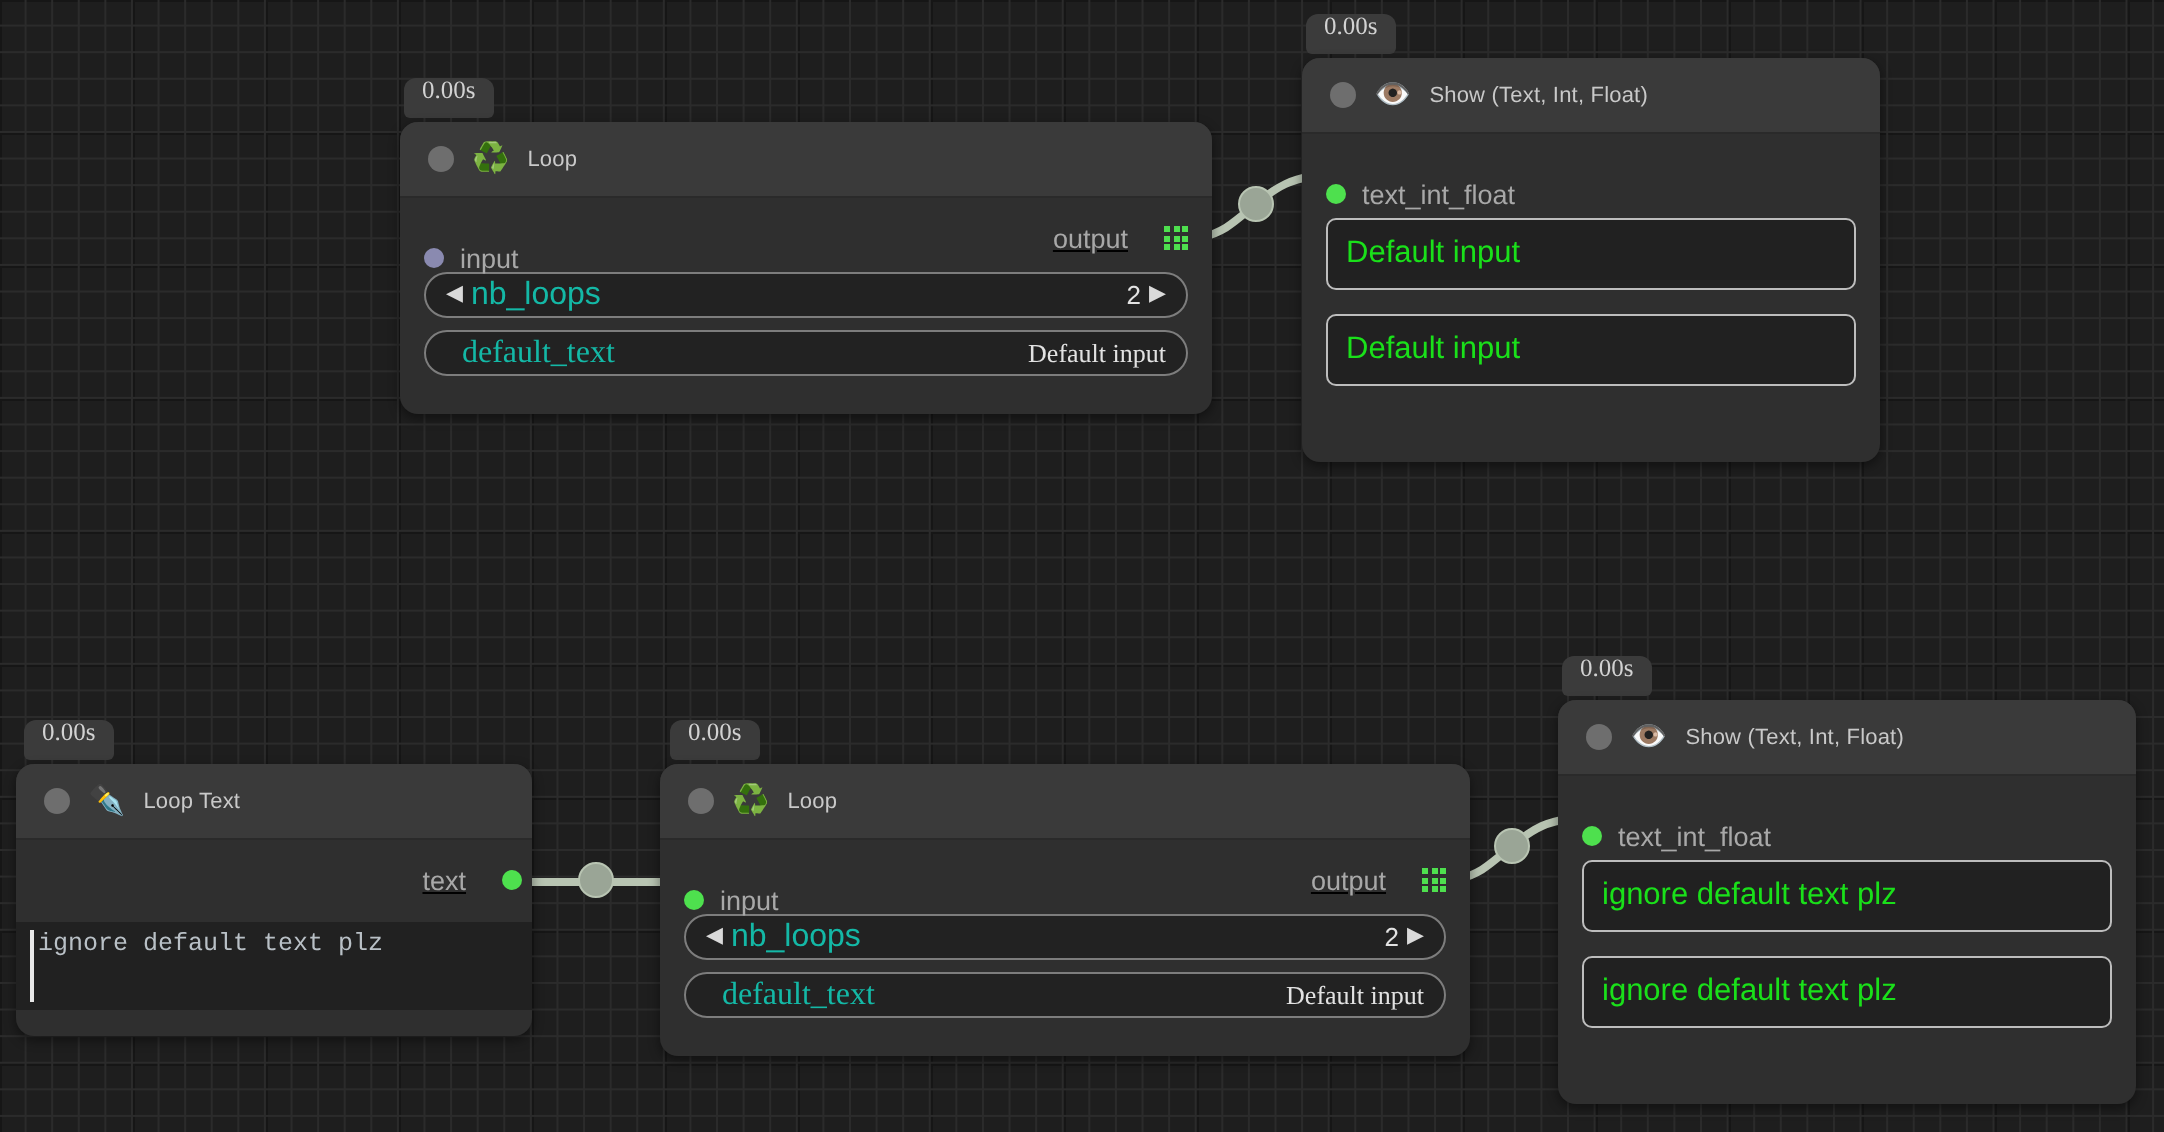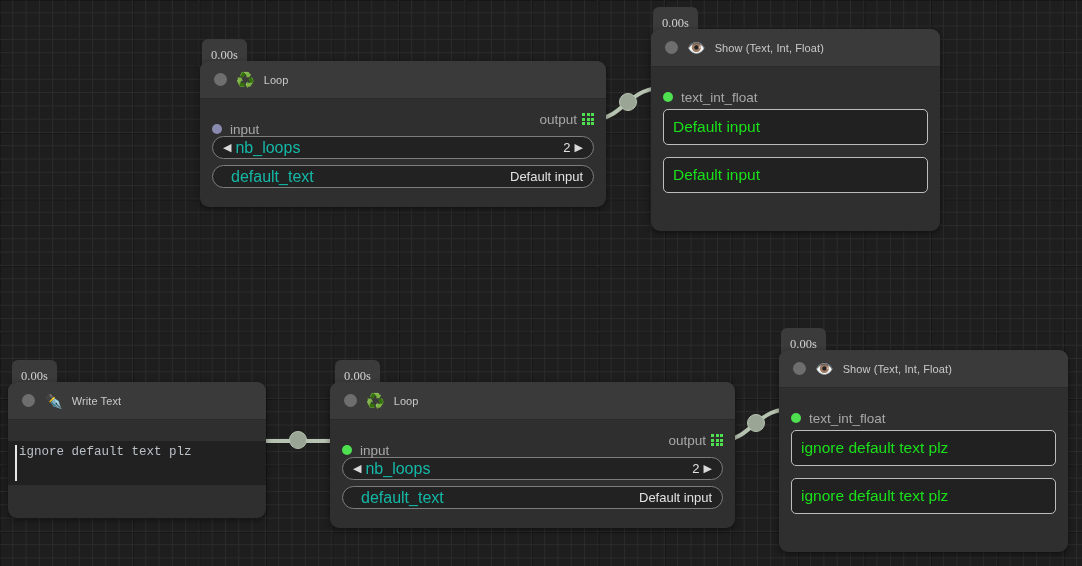--- a/index.html
+++ b/index.html
@@ -31,21 +31,21 @@
   .wire-layer { position: absolute; left: 0; top: 0; width: 1082px; height: 566px; pointer-events: none; }
 
   
   .time-badge {
     position: absolute;
     background: #3b3b3b;
     color: #d2d2d2;
     font-family: "Liberation Serif", serif;
     font-size: 12.5px;
     line-height: 1;
-    padding: 10px 9px 7px 9px;
+    padding: 0 9px 7px 9px;
     border-radius: 6px 6px 3px 3px;
     z-index: 2;
     white-space: nowrap;
   }
 
   
   .node {
     position: absolute;
     background: #2f2f2f;
     border-radius: 9px;
@@ -83,21 +83,21 @@
   .node-body { padding: 10px 12px 12px 12px; }
 
   
   .port-row {
     display: flex;
     align-items: center;
     height: 20px;
     margin-bottom: 7px;
   }
   .port-left { display: flex; align-items: center; gap: 8px; margin-top: 20px; }
-  .port-right { display: flex; align-items: center; gap: 5px; margin-left: auto; }
+  .port-right { display: flex; align-items: center; gap: 18px; margin-left: auto; text-decoration: underline; }
   .port-dot {
     width: 10px; height: 10px;
     border-radius: 50%;
     flex: 0 0 auto;
   }
   .port-dot.green { background: #4ee04e; }
   .port-dot.blue  { background: #8a8ab0; }
   .port-label {
     color: #a8a8a8;
     font-size: 13.5px;
@@ -135,21 +135,21 @@
     color: #14b8a6;
     font-size: 16px;
     white-space: nowrap;
   }
   .pill .pill-val {
     color: #e2e2e2;
     font-size: 13px;
     margin-left: auto;
     white-space: nowrap;
   }
-  .pill.pad-key { padding-left: 18px; }
+  .pill.pad-key { padding-left: 18px; font-family: Liberation Serif, serif; }
 
   
   .valbox {
     border: 1px solid #bdbdbd;
     border-radius: 5px;
     background: #212121;
     color: #1ae01a;
     font-size: 15.5px;
     padding: 8px 9px;
     margin-top: 12px;
@@ -264,23 +264,29 @@
       <div class="valbox">Default input</div>
     </div>
   </div>
 
   <div class="time-badge" style="left:12px; top:360px;">0.00s</div>
 
   <div class="node" style="left:8px; top:382px; width:258px; height:136px;">
     <div class="node-header">
       <span class="node-dot"></span>
       <span class="node-emoji">✒️</span>
-      <span class="node-title">Write Text</span>
+      <span class="node-title">Loop Text</span>
     </div>
     <div class="node-body" style="padding:10px 0 0 0;">
+      <div class="port-row" style="margin-bottom:0; padding:0 12px;">
+        <span class="port-right">
+          <span class="port-label">text</span>
+          <span class="port-dot green" style="margin-right:-7px;"></span>
+        </span>
+      </div>
       <div class="textbox">
         <span class="caret"></span>
         <span class="textbox-content">ignore default text plz</span>
       </div>
     </div>
   </div>
 
   <div class="time-badge" style="left:335px; top:360px;">0.00s</div>
 
   <div class="node" style="left:330px; top:382px; width:405px; height:146px;">

